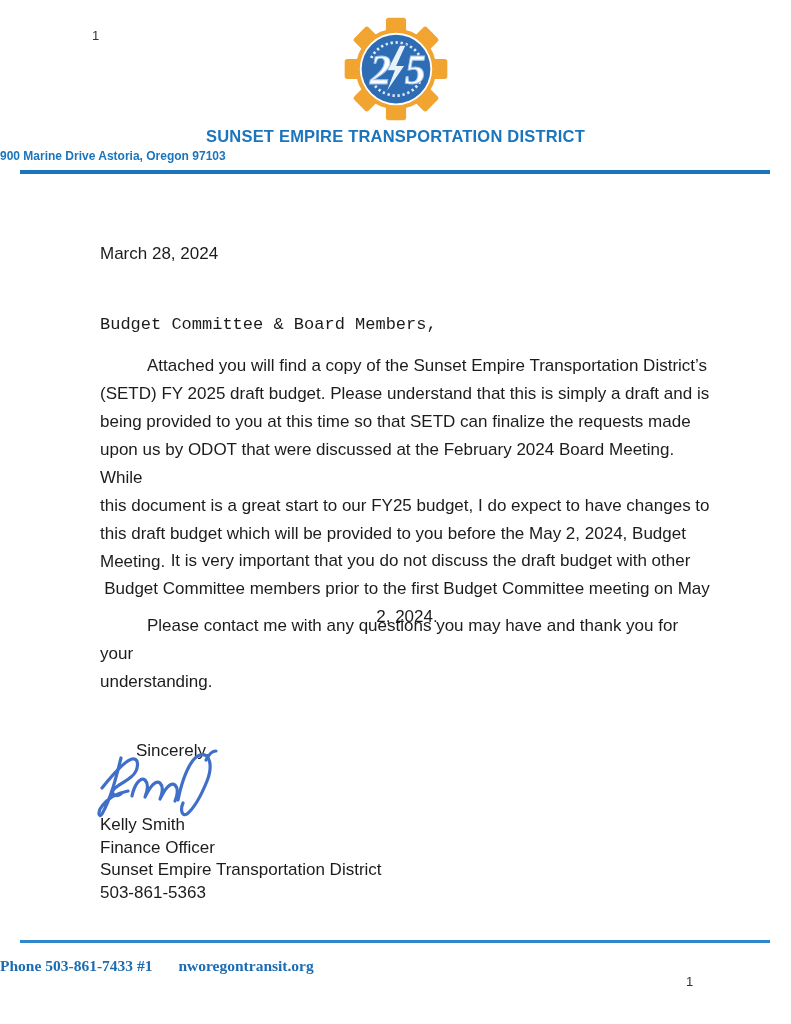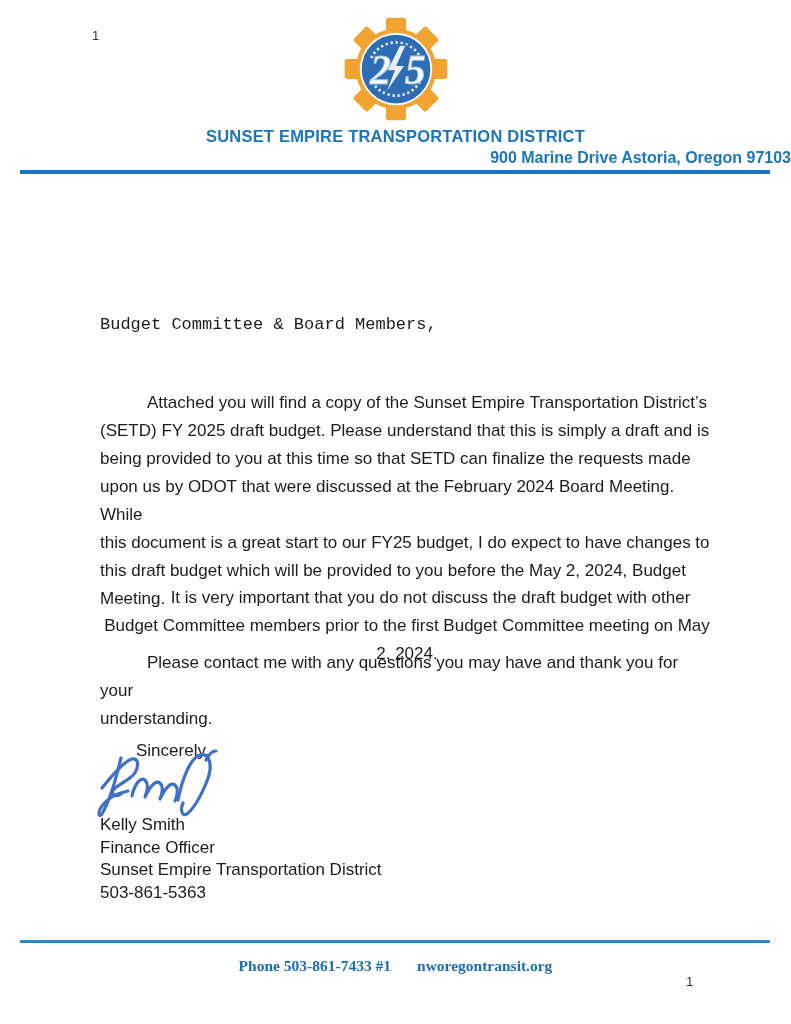--- a/index.html
+++ b/index.html
@@ -38,42 +38,42 @@
     color: #1B75BC;
     font-weight: bold;
     font-size: 16.5px;
     letter-spacing: 0.2px;
   }
   .org-address {
     position: absolute;
     top: 149px;
     left: 0;
     width: 100%;
-    text-align: right;
+    text-align: left;
     color: #1B75BC;
     font-weight: bold;
-    font-size: 16px;
+    font-size: 12px;
   }
   .header-rule {
     position: absolute;
     top: 170px;
     left: 20px;
     right: 21px;
     height: 4px;
     background: #1B75BC;
   }
 
   .body-text {
     position: absolute;
     left: 100px;
     width: 614px;
     font-size: 17px;
     line-height: 28px;
   }
-  .para { white-space: pre-line; text-indent: 47px; margin-top: 37px; }
+  .para { white-space: pre-line; text-indent: 47px; }
   .date-line     { top: 240px; }
   .salutation    { top: 311px; font-family: Liberation Mono, monospace; }
   .paragraph-1   { top: 352px; }
   .paragraph-2   { top: 547px; text-align: center; }
   .paragraph-3   { top: 612px; }
   .closing       { top: 737px; margin-left: 36px; }
 
   .signature-svg {
     position: absolute;
     left: 94px;
@@ -94,21 +94,20 @@
     right: 21px;
     height: 3px;
     background: #2F86C8;
   }
   .footer-text {
     position: absolute;
     top: 957px;
     left: 0;
     width: 100%;
     display: flex;
-    justify-content: center;
     gap: 26px;
     font-family: "Liberation Serif", serif;
     font-weight: bold;
     font-size: 15.5px;
     color: #1C6CB3;
   }
 </style>
 </head>
 <body>
 
@@ -152,20 +151,21 @@
       <polygon points="64,34 50,62 58,62 48,88 70,56 61,56 71,34" fill="#E8F1FA" stroke="#2E6DB4" stroke-width="1.2"></polygon>
       <text x="43" y="76" font-size="46" font-weight="bold" font-style="italic" font-family="Liberation Serif, serif" fill="#ffffff" stroke="#9CC2E8" stroke-width="1" text-anchor="middle">2</text>
       <text x="81" y="76" font-size="46" font-weight="bold" font-style="italic" font-family="Liberation Serif, serif" fill="#ffffff" stroke="#9CC2E8" stroke-width="1" text-anchor="middle">5</text>
     </svg>
   </div>
 
   <div class="org-name">SUNSET EMPIRE TRANSPORTATION DISTRICT</div>
   <div class="org-address">900 Marine Drive Astoria, Oregon 97103</div>
   <div class="header-rule"></div>
 
+  <div class="body-text date-line">March 28, 2024</div>
 
   <div class="body-text salutation">Budget Committee &amp; Board Members,</div>
 
   <div class="body-text para paragraph-1">Attached you will find a copy of the Sunset Empire Transportation District’s
 (SETD) FY 2025 draft budget. Please understand that this is simply a draft and is
 being provided to you at this time so that SETD can finalize the requests made
 upon us by ODOT that were discussed at the February 2024 Board Meeting. While
 this document is a great start to our FY25 budget, I do expect to have changes to
 this draft budget which will be provided to you before the May 2, 2024, Budget
 Meeting.</div>

